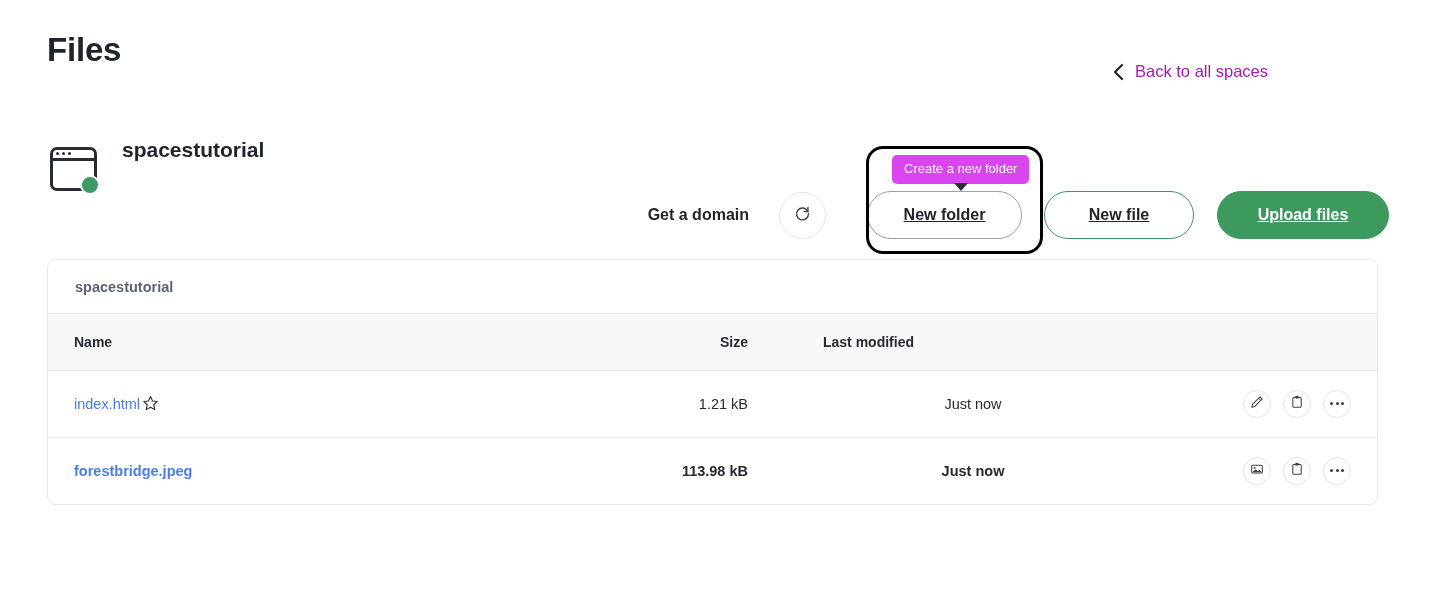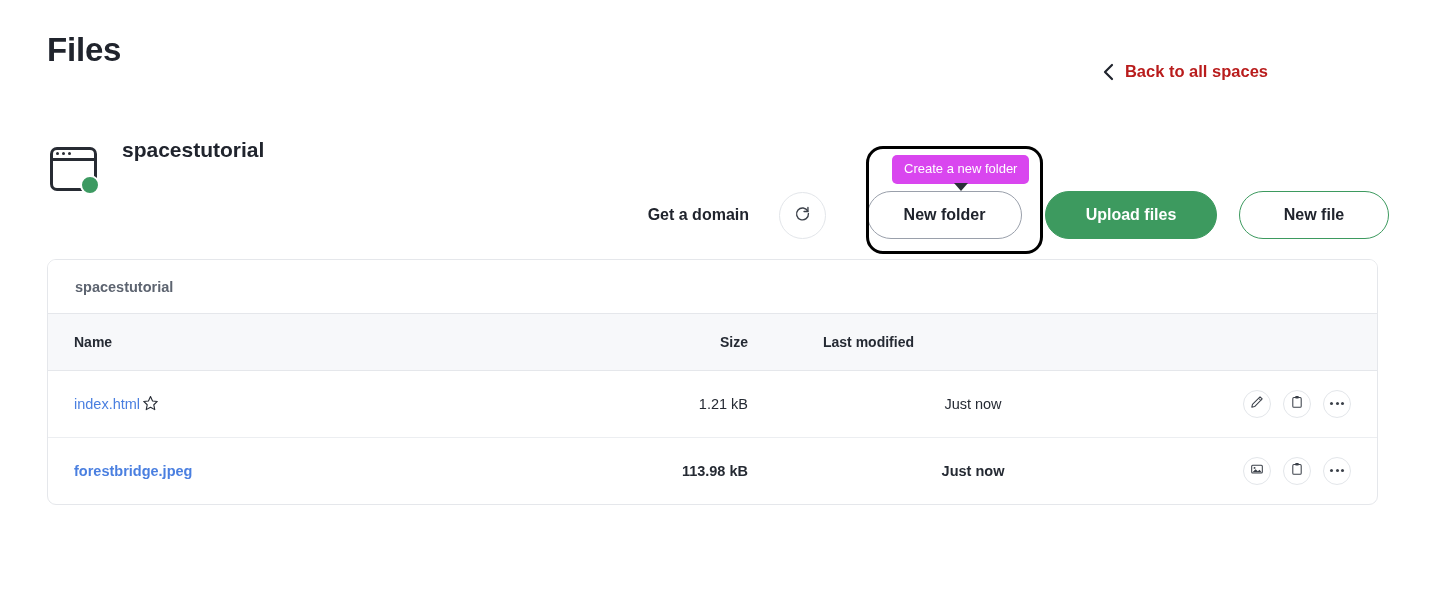--- a/index.html
+++ b/index.html
@@ -35,22 +35,22 @@
     line-height: 1;
   }
   .back-link {
     position: absolute;
     right: 52px;
     top: 62px;
     display: flex;
     align-items: center;
     gap: 9px;
     font-size: 16.5px;
-    font-weight: 700;
-    color: #b91c1c;
+    font-weight: 400;
+    color: #a21caf;
     text-decoration: none;
     cursor: pointer;
   }
   .back-chevron {
     display: inline-flex;
     width: 16px;
     height: 18px;
     align-items: center;
     justify-content: center;
   }
@@ -156,20 +156,21 @@
     border-radius: 24px;
     display: inline-flex;
     align-items: center;
     justify-content: center;
     font-size: 16px;
     font-weight: 700;
     cursor: pointer;
     white-space: nowrap;
     padding: 16px 30px;
     background: #fff;
+    text-decoration: underline;
   }
   .btn-newfolder {
     border: 1px solid #9aa0ab;
     color: #20242d;
     min-width: 155px;
   }
   .btn-newfile {
     border: 1px solid #3d9a5f;
     color: #20242d;
     min-width: 150px;
@@ -351,22 +352,22 @@
         <path d="M16.3 7.4A7 7 0 1 0 17 10" stroke="#3b4049" stroke-width="1.6" stroke-linecap="round"></path>
         <path d="M16.4 2.8 L16.4 7.6 L11.8 7.6" stroke="#3b4049" stroke-width="1.6" stroke-linecap="round" stroke-linejoin="round"></path>
       </svg>
     </span>
   </div>
 
   <div class="newfolder-wrap">
     <div class="btn-pill btn-newfolder">New folder</div>
   </div>
 
+  <div class="btn-pill btn-newfile">New file</div>
   <div class="btn-pill btn-upload">Upload files</div>
-  <div class="btn-pill btn-newfile">New file</div>
 </div>
 
 <div class="highlight-ring"></div>
 <div class="tooltip">Create a new folder</div>
 
 <div class="file-card">
 
   <div class="breadcrumb-bar">spacestutorial</div>
 
   <table class="tbl">

